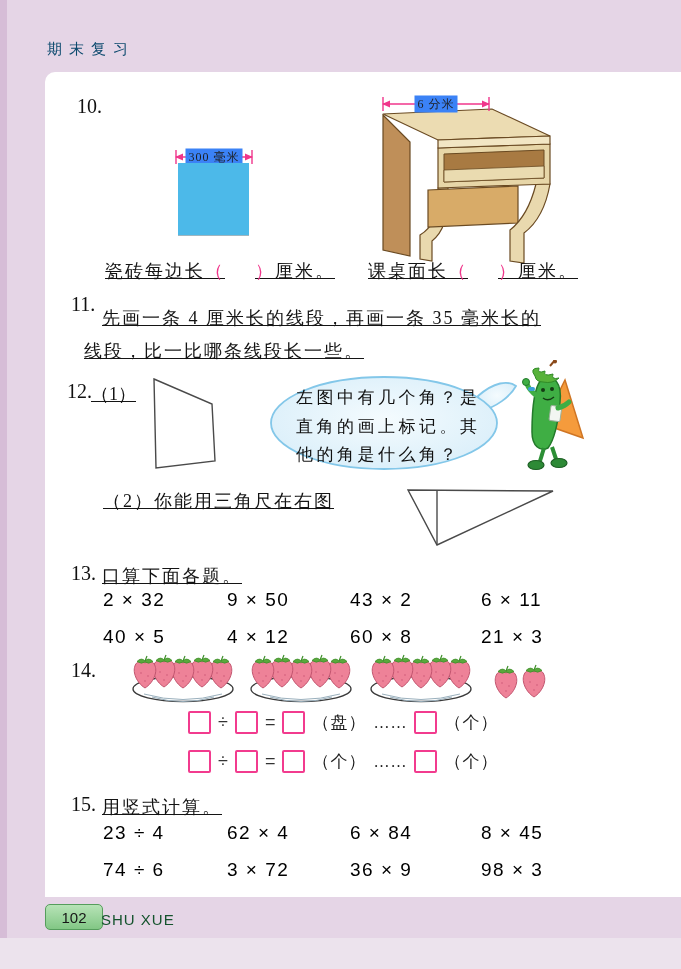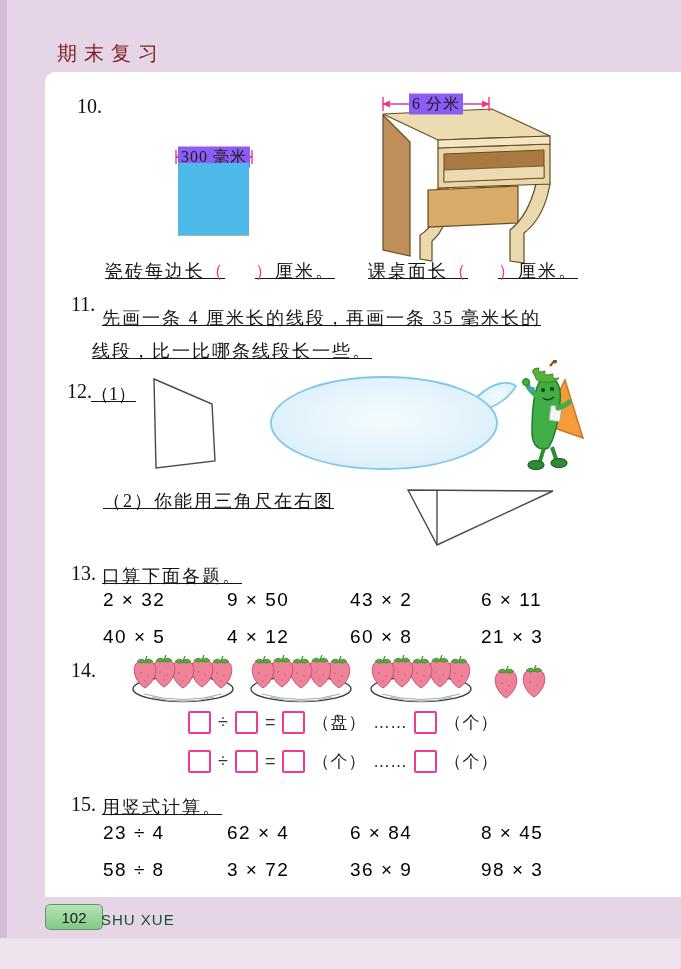--- a/index.html
+++ b/index.html
@@ -3,34 +3,34 @@
 <meta charset="utf-8">
 <style>
   * { box-sizing: border-box; margin: 0; padding: 0; }
   body { background:#999; }
   .page { position:relative; width:681px; height:969px; background:#e5d5e6; overflow:hidden;
           font-family:"Liberation Serif", serif; }
   .left-edge { position:absolute; left:0; top:0; width:7px; height:100%; background:#d6bdd7; }
   .bottom-band { position:absolute; left:0; top:938px; width:100%; height:31px; background:#ece3ed; }
   .panel { position:absolute; left:45px; top:72px; width:636px; height:825px; background:#ffffff;
            border-radius:10px 0 0 0; }
-  .header-title { position:absolute; left:57px; top:40px; font-size:20px; letter-spacing:7px; color:#7f1d1d; }
+  .header-title { position:absolute; left:47px; top:40px; font-size:15px; letter-spacing:7px; color:#0c4a6e; }
 
   .qnum { position:absolute; font-size:20px; color:#101010;text-align:center; }
   .cn   { position:absolute; font-size:18px; color:#141414; letter-spacing:2px; white-space:nowrap;text-decoration:underline; }
   .math-row { position:absolute; left:103px; display:grid; grid-template-columns:124px 123px 131px auto;
               font-family:"Liberation Sans", sans-serif; font-size:19px; color:#000000; letter-spacing:1.5px;
               white-space:nowrap; }
   .pink { color:#f0368b; }
   .blank-gap { display:inline-block; width:30px; }
 
   .dim { position:absolute; height:15px; }
   .dim svg { position:absolute; left:0; top:0; }
-  .dim-text { position:absolute; left:50%; top:50%; transform:translate(-50%,-50%); background:#8b5cf6;
-              padding:0 3px; font-size:16px; color:#1d1d1d; letter-spacing:1px; white-space:nowrap; }
+  .dim-text { position:absolute; left:50%; top:50%; transform:translate(-50%,-50%); background:#3b82f6;
+              padding:0 3px; font-size:12px; color:#1d1d1d; letter-spacing:1px; white-space:nowrap; }
 
   .tile { position:absolute; left:178px; top:163px; width:71px; height:73px; background:#4cb9e9;
           border-bottom:1px solid #9fb6c0; }
 
   .eq-row { position:absolute; display:flex; align-items:center; gap:7px; color:#1d1d1d; }
   .pbox { width:23px; height:23px; border:2px solid #f23b8e; background:#fff; border-radius:2px; flex:none; }
   .eq-op { font-family:"Liberation Sans", sans-serif; font-size:18px; color:#333; }
   .eq-unit { font-size:17px; letter-spacing:1px; }
   .eq-dots { font-size:16px; letter-spacing:1px; }
 
@@ -106,21 +106,21 @@
 
   <div class="cn" style="left:105px;top:259px">
     <span>瓷砖每边长</span><span class="pink">（</span><span class="blank-gap"></span><span class="pink">）</span><span>厘米。</span>
   </div>
   <div class="cn" style="left:368px;top:259px">
     <span>课桌面长</span><span class="pink">（</span><span class="blank-gap"></span><span class="pink">）</span><span>厘米。</span>
   </div>
 
   <div class="qnum" style="left:71px;top:293px">11.</div>
   <div class="cn" style="left:102px;top:306px">先画一条 4 厘米长的线段，再画一条 35 毫米长的</div>
-  <div class="cn" style="left:92px;top:339px">线段，比一比哪条线段长一些。</div>
+  <div class="cn" style="left:84px;top:339px">线段，比一比哪条线段长一些。</div>
 
   <div class="qnum" style="left:67px;top:380px">12.</div>
   <div class="cn" style="left:91px;top:382px;letter-spacing:0">（1）</div>
 
   <svg class="abs" style="left:143px;top:373px" width="80" height="102">
     <polygon points="11,6 69,31 72,88 13,95" fill="none" stroke="#4a4a4a" stroke-width="1.4"></polygon>
   </svg>
 
   <svg class="abs" style="left:503px;top:360px" width="97" height="114">
     <polygon points="62,20 80,78 40,64" fill="#f59b3c" stroke="#cf7524" stroke-width="1.5"></polygon>
@@ -146,20 +146,25 @@
     <defs>
       <radialGradient id="bubg" cx="50%" cy="45%" r="70%">
         <stop offset="0%" stop-color="#f4fbfe"></stop>
         <stop offset="75%" stop-color="#ddf0fa"></stop>
         <stop offset="100%" stop-color="#c9e7f6"></stop>
       </radialGradient>
     </defs>
     <path d="M210,24 C226,10 240,8 248,14 C242,25 228,35 213,39 Z" fill="url(#bubg)" stroke="#83c7e9" stroke-width="1.8"></path>
     <ellipse cx="116" cy="51" rx="113" ry="46" fill="url(#bubg)" stroke="#83c7e9" stroke-width="1.8"></ellipse>
   </svg>
+  <div class="bubble-text">
+    <div>左图中有几个角？是</div>
+    <div>直角的画上标记。其</div>
+    <div>他的角是什么角？</div>
+  </div>
 
   <div class="cn" style="left:103px;top:489px">（2）你能用三角尺在右图</div>
 
   <svg class="abs" style="left:398px;top:482px" width="168" height="70">
     <polygon points="10,8 155,9 39,63" fill="none" stroke="#4a4a4a" stroke-width="1.4"></polygon>
     <line x1="39" y1="8" x2="39" y2="63" stroke="#4a4a4a" stroke-width="1.4"></line>
   </svg>
 
   <div class="qnum" style="left:71px;top:562px">13.</div>
   <div class="cn" style="left:102px;top:564px">口算下面各题。</div>
@@ -238,21 +243,21 @@
 
   <div class="qnum" style="left:71px;top:793px">15.</div>
   <div class="cn" style="left:102px;top:795px">用竖式计算。</div>
   <div class="math-row" style="top:822px">
     <span>23 ÷ 4</span>
     <span>62 × 4</span>
     <span>6 × 84</span>
     <span>8 × 45</span>
   </div>
   <div class="math-row" style="top:859px">
-    <span>58 ÷ 8</span>
+    <span>74 ÷ 6</span>
     <span>3 × 72</span>
     <span>36 × 9</span>
     <span>98 × 3</span>
   </div>
 
   <div class="badge">102</div>
   <div class="book-label">SHU XUE</div>
 </div>
 
 </body></html>

